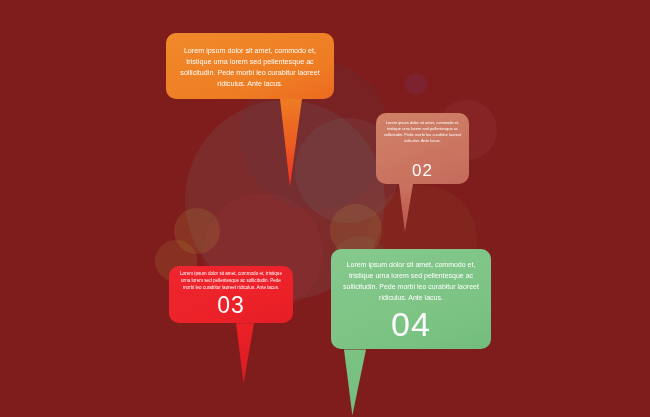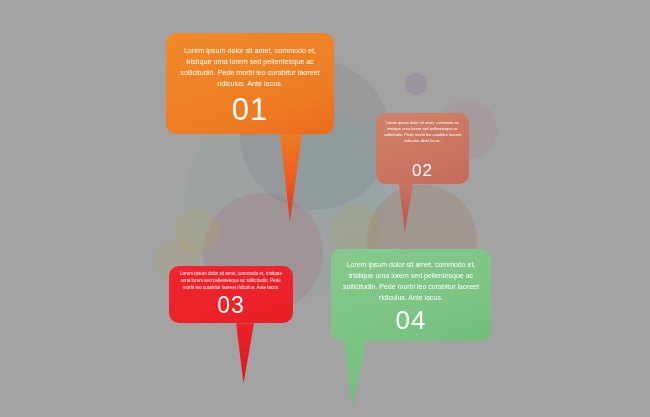--- a/index.html
+++ b/index.html
@@ -110,55 +110,54 @@
     z-index: 1;
   }
   
   #bubble-04 { left: 331px; top: 249px; width: 160px; }
   #bubble-04 .bubble-body {
     width: 160px;
     padding: 11px 10px 8px 10px;
     background: linear-gradient(160deg, #86c98d 0%, #7bc383 70%, #72bd7b 100%);
   }
   #bubble-04 .bubble-text { font-size: 7px; line-height: 1.55; }
-  #bubble-04 .bubble-number { font-size: 26px; margin-top: 4px; }
+  #bubble-04 .bubble-number { font-size: 34px; margin-top: 4px; }
   #bubble-04 .tail-shape {
     position: absolute;
     left: 13px;
     top: 100%;
     width: 22px;
     height: 66px;
     background: linear-gradient(180deg, #7bc383 0%, #77c080 60%, #73bc7c 100%);
     clip-path: polygon(0 0, 100% 0, 38% 100%);
     z-index: 1;
   }
 </style>
 </head>
 <body>
 
-<div id="stage" style="background: #a3a3a3;">
+<div id="stage" style="background: #7f1d1d;">
 
   <div id="bg-circles">
       <div class="bg-circle" style="left: 185px; top: 100px; width: 200px; height: 200px; background: rgba(104, 168, 168, 0.1);"></div>
       <div class="bg-circle" style="left: 295px; top: 118px; width: 105px; height: 105px; background: rgba(120, 180, 180, 0.09);"></div>
       <div class="bg-circle" style="left: 203px; top: 193px; width: 120px; height: 120px; background: rgba(180, 60, 70, 0.13);"></div>
       <div class="bg-circle" style="left: 174px; top: 208px; width: 46px; height: 46px; background: rgba(190, 170, 60, 0.16);"></div>
       <div class="bg-circle" style="left: 330px; top: 204px; width: 52px; height: 52px; background: rgba(185, 170, 70, 0.16);"></div>
       <div class="bg-circle" style="left: 367px; top: 185px; width: 110px; height: 110px; background: rgba(150, 90, 50, 0.15);"></div>
       <div class="bg-circle" style="left: 405px; top: 73px; width: 22px; height: 22px; background: rgba(120, 70, 140, 0.16);"></div>
       <div class="bg-circle" style="left: 437px; top: 100px; width: 60px; height: 60px; background: rgba(190, 90, 110, 0.1);"></div>
       <div class="bg-circle" style="left: 155px; top: 240px; width: 42px; height: 42px; background: rgba(185, 170, 70, 0.15);"></div>
       <div class="bg-circle" style="left: 240px; top: 60px; width: 150px; height: 150px; background: rgba(70, 80, 100, 0.1);"></div>
       <div class="bg-circle" style="left: 330px; top: 236px; width: 60px; height: 60px; background: rgba(120, 180, 130, 0.08);"></div>
     </div>
 
   <div class="bubble" id="bubble-01">
     <div class="bubble-body">
       <p class="bubble-text">Lorem ipsum dolor sit amet, commodo et, tristique urna lorem sed pellentesque ac sollicitudin. Pede morbi leo curabitur laoreet ridiculus. Ante lacus.</p>
-      <span class="bubble-number">01</span>
     </div>
     <div class="tail-shape"></div>
   </div>
 
   <div class="bubble" id="bubble-02">
     <div class="bubble-body">
       <p class="bubble-text">Lorem ipsum dolor sit amet, commodo et, tristique urna lorem sed pellentesque ac sollicitudin. Pede morbi leo curabitur laoreet ridiculus. Ante lacus.</p>
       <span class="bubble-number">02</span>
     </div>
     <div class="tail-shape"></div>

